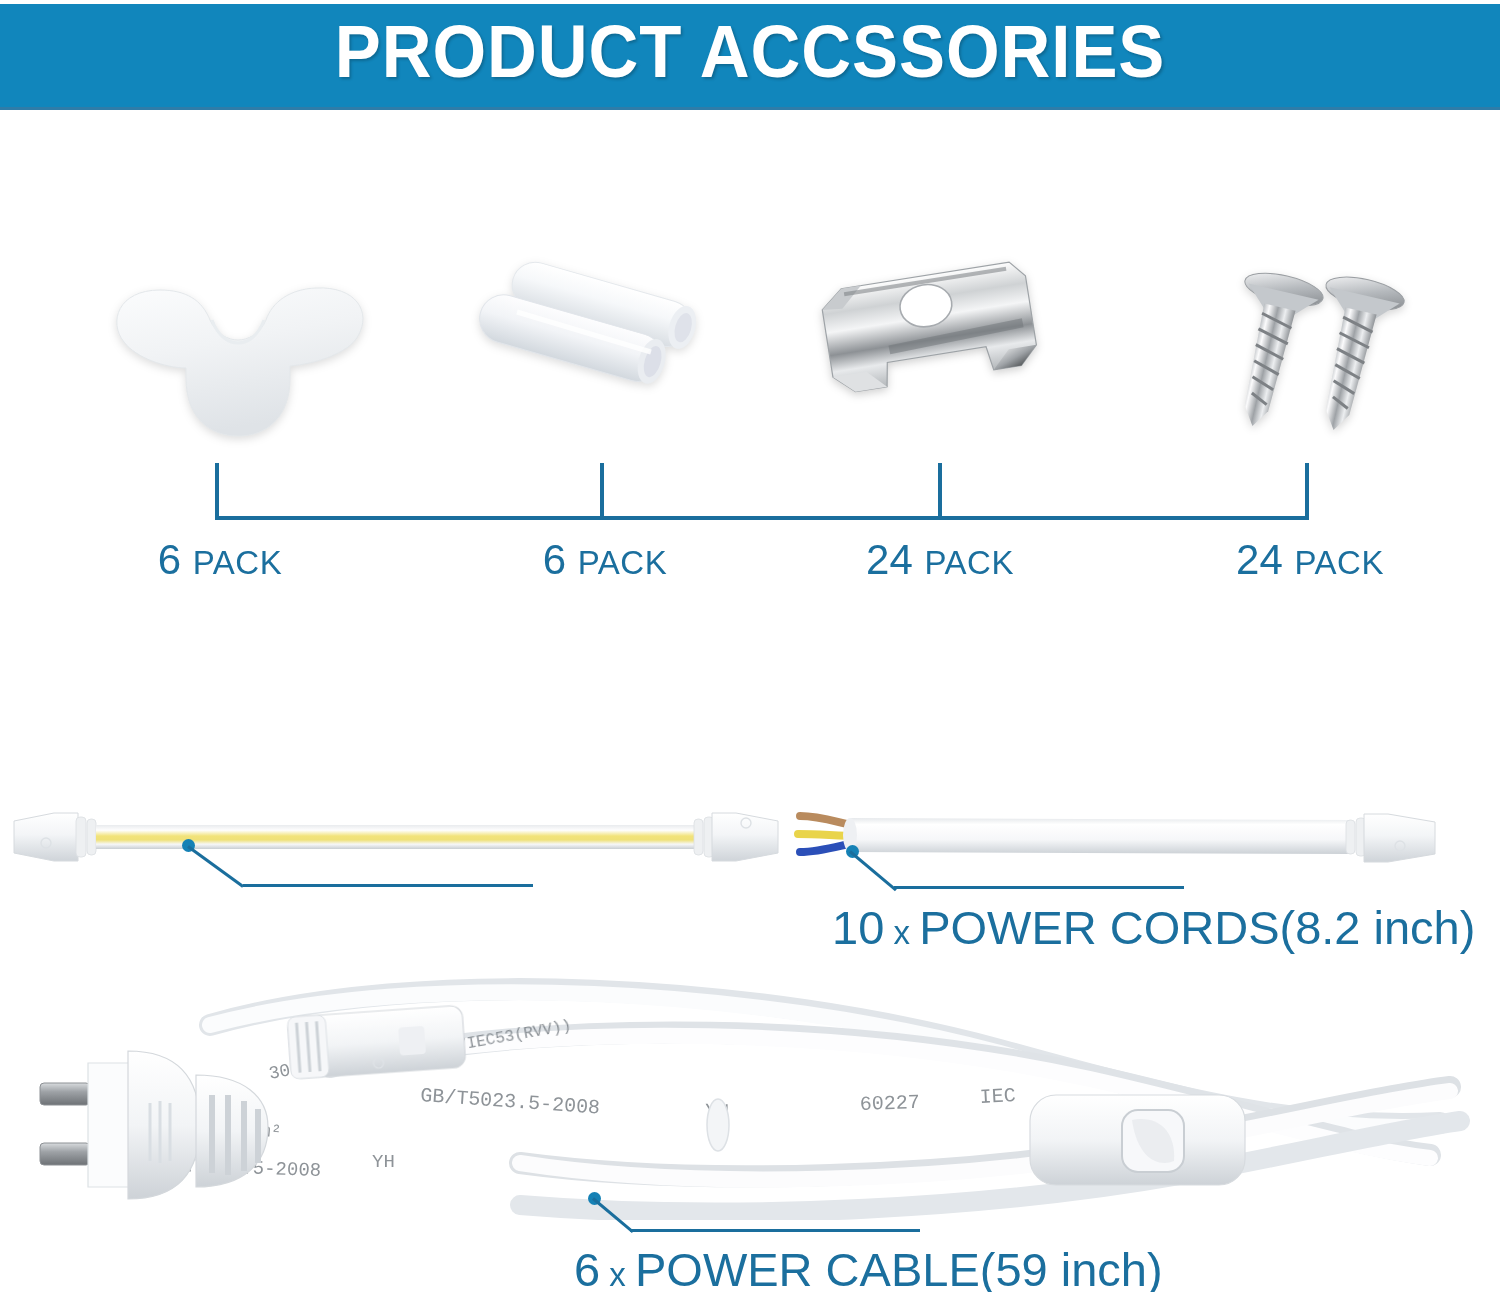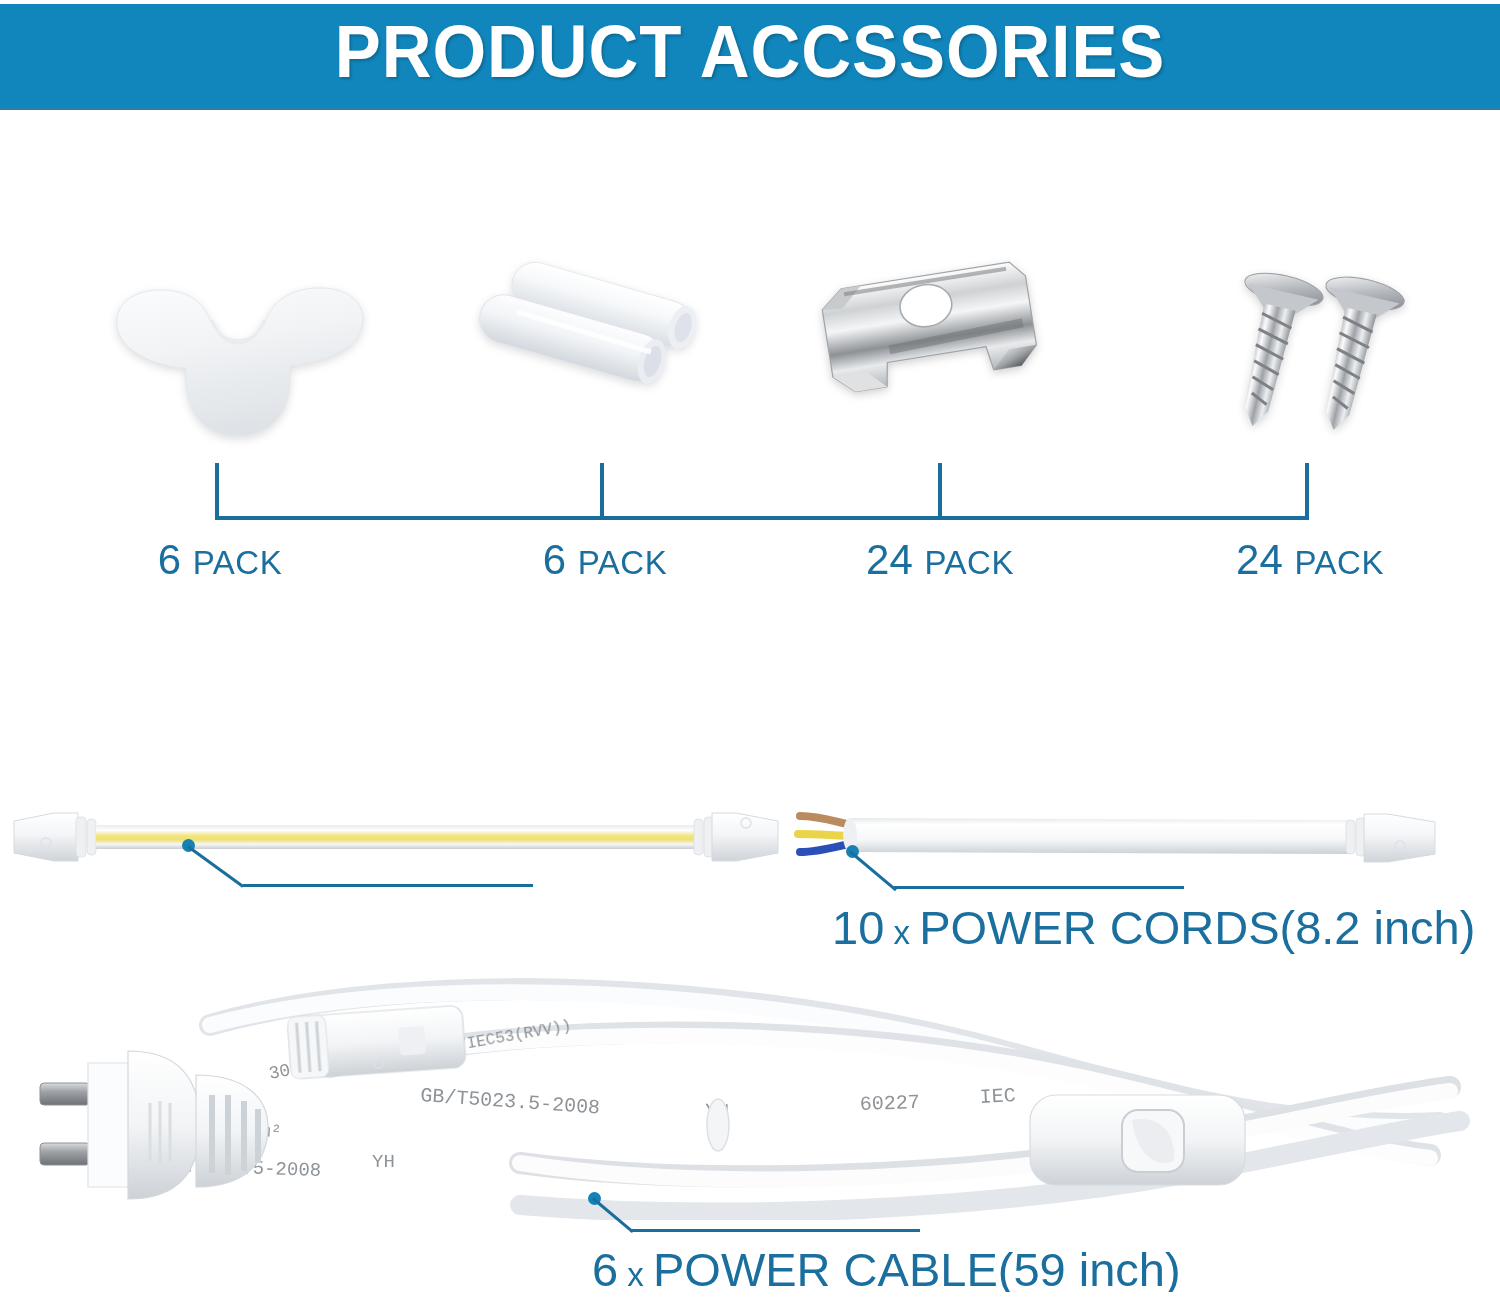--- a/index.html
+++ b/index.html
@@ -457,17 +457,17 @@
         <path d="M 244 146 L 244 216"></path>
         <path d="M 258 154 L 258 208"></path>
       </g>
     </g>
   </svg>
 
   <div class="leader-dot" style="left:588px; top:1192px;"></div>
   <div class="leader-diag" style="left:593px; top:1197px; width:52px; transform:rotate(40deg);"></div>
   <div class="leader-horiz" style="left:630px; top:1229px; width:290px;"></div>
 
-  <div class="cable-label" style="left:592px; top:1242px;">
+  <div class="cable-label" style="left:574px; top:1242px;">
     <span class="cable-qty">6</span><span class="cable-x">&nbsp;</span><span class="cable-x">x</span><span class="cable-x">&nbsp;</span><span class="cable-txt">POWER CABLE(59 inch)</span>
   </div>
 
 </div>
 
 </body></html>

